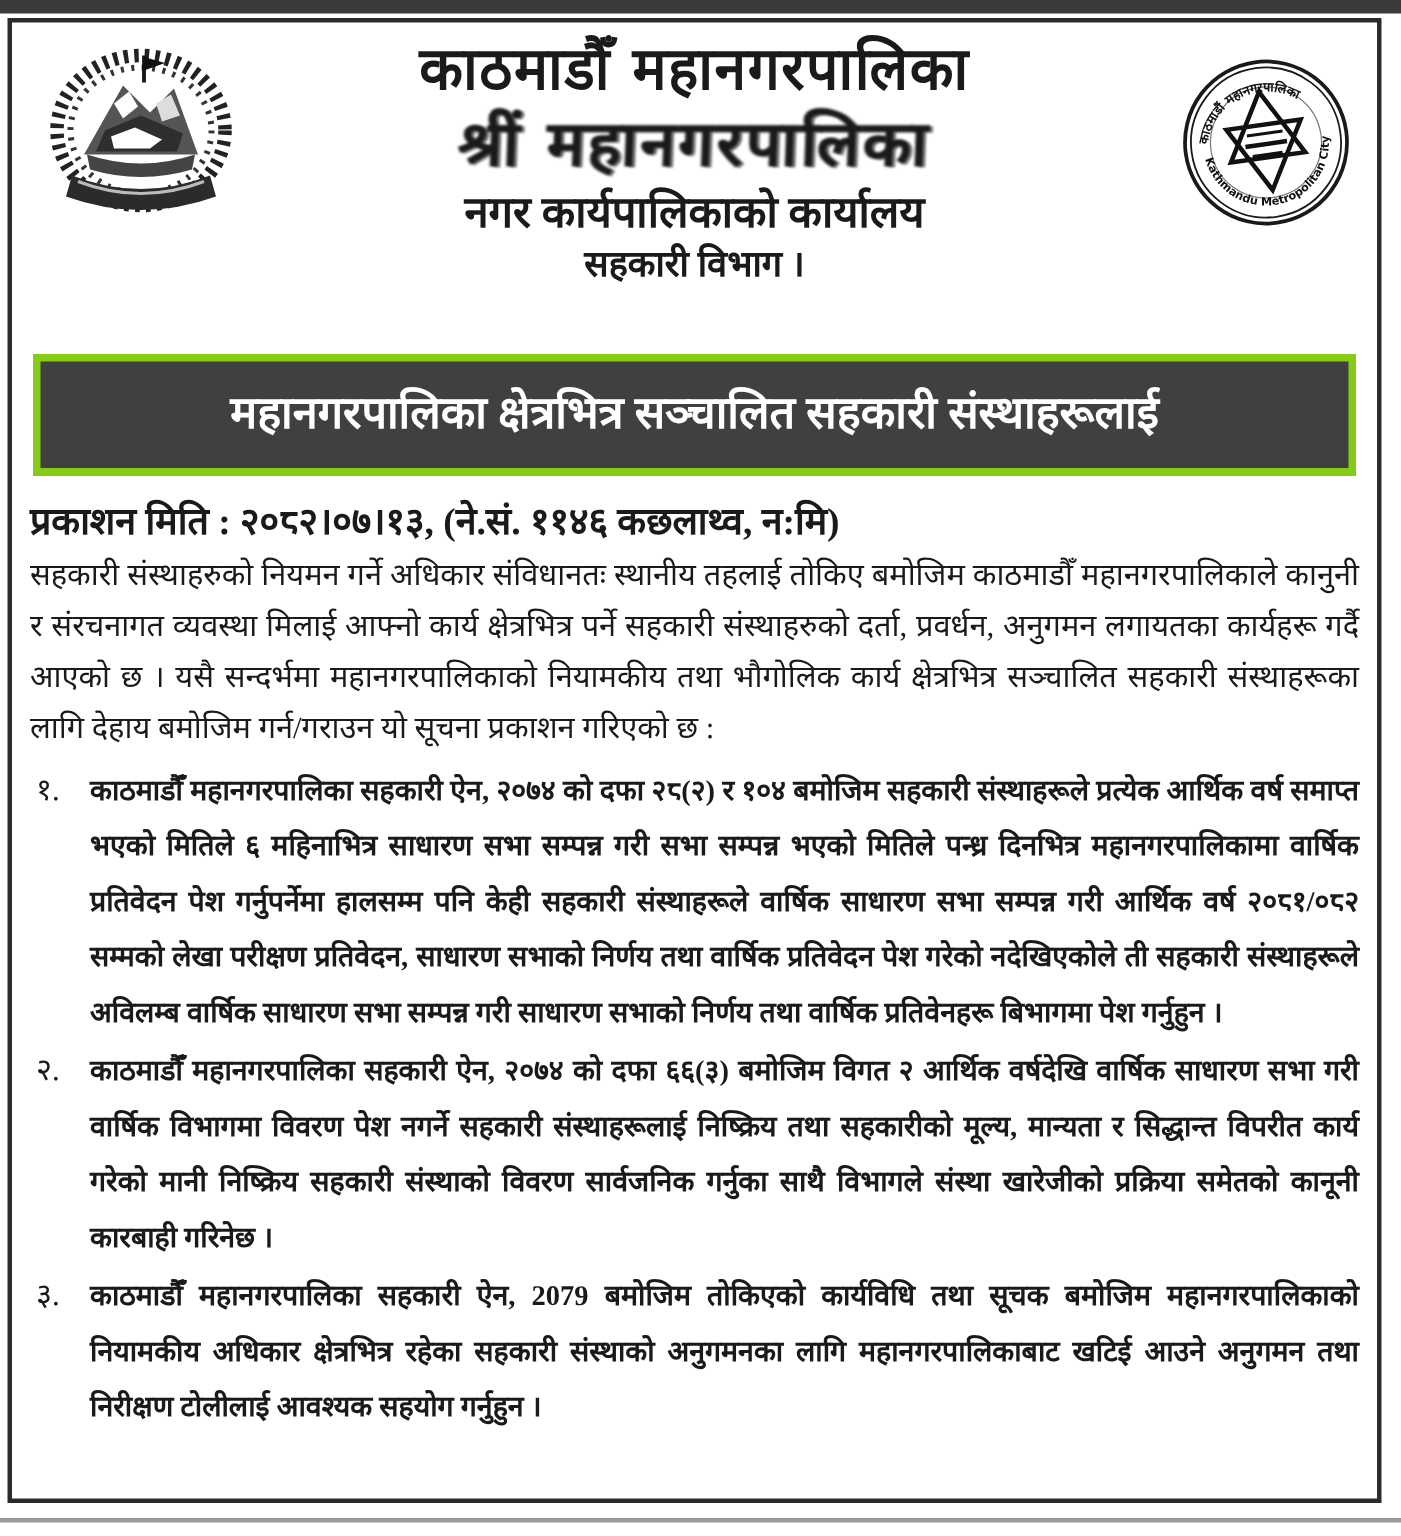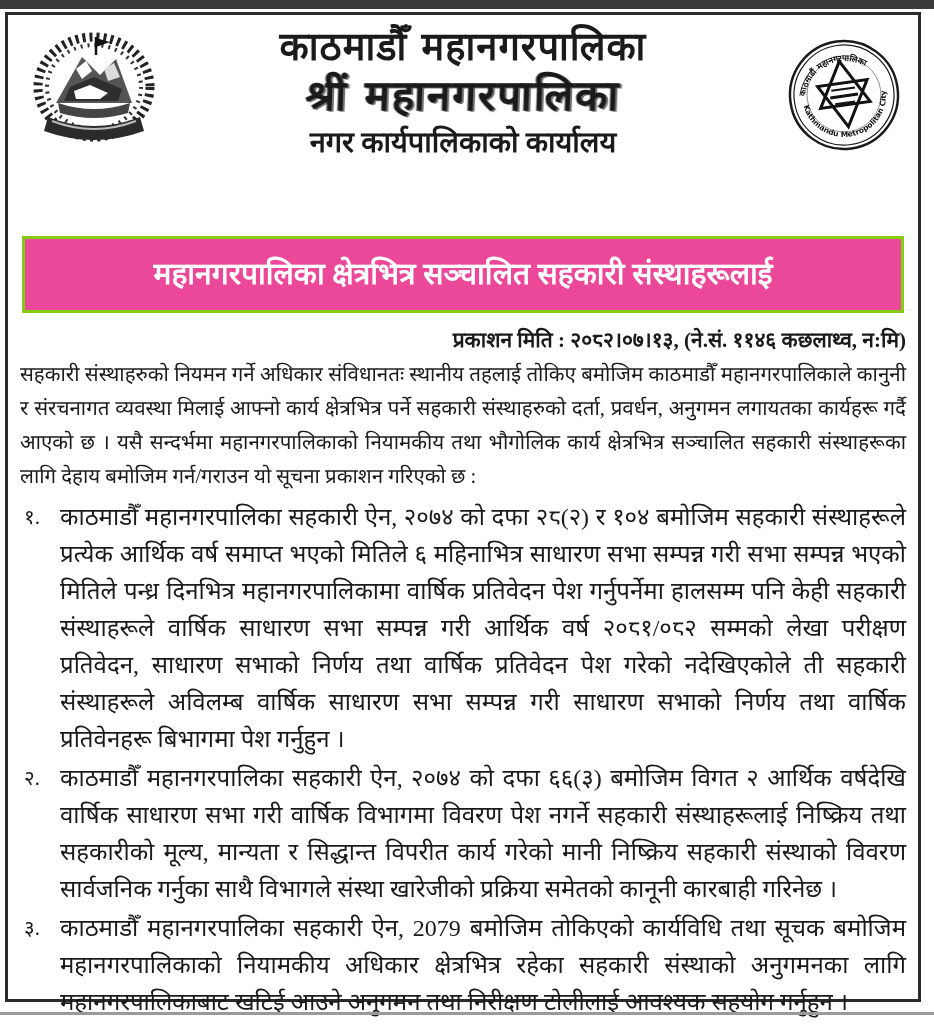--- a/index.html
+++ b/index.html
@@ -57,36 +57,36 @@
     filter: blur(0.6px);
     text-shadow: 2px 1px 0 rgba(0,0,0,0.55), -1px 0 0 rgba(0,0,0,0.35);
     transform: skewX(-2deg);
   }
   .office-line { font-weight: 700; font-size: 29px; line-height: 38px; text-align: center; }
   .address-line { font-weight: 700; font-size: 26px; line-height: 34px; }
   .department-line { font-weight: 700; font-size: 24px; line-height: 32px; }
   
   .notice-banner {
     margin: 8px 2px 0 2px;
-    background: #ec4899;
+    background: #404040;
     color: #ffffff;
     text-align: center;
     padding: 12px 6px 14px 6px;
-    border: 3px solid #84cc16;
+    border: 5px solid #84cc16;
   }
   .notice-banner .line {
     font-weight: 700;
     font-size: 30px;
     line-height: 45px;
   }
   
   .pub-date {
-    text-align: right;
+    text-align: left;
     font-weight: 700;
-    font-size: 21px;
+    font-size: 25px;
     margin-top: 12px;
     margin-bottom: 4px;
   }
   
   .intro {
     font-size: 20.5px;
     line-height: 34px;
     text-align: justify;
     font-weight: 400;
     margin-top: 4px;
@@ -95,24 +95,24 @@
   .item-row { display: flex; margin-top: 2px; }
   .item-num {
     flex: 0 0 40px;
     font-size: 20.5px;
     line-height: 37px;
     padding-left: 4px;
     font-weight: 500;
   }
   .item-text {
     flex: 1;
-    font-size: 24px;
+    font-size: 19px;
     line-height: 37px;
     text-align: justify;
-    font-weight: 400;
+    font-weight: 700;
   }
 </style>
 </head>
 <body>
 
 <div class="scan-top-bar"></div>
 
 <div class="page-frame">
 
   <div class="header">
@@ -158,20 +158,21 @@
         <textPath href="#sealTopArc" startOffset="8%">काठमाडौं महानगरपालिका</textPath>
       </text>
       <text font-size="7.5" font-weight="bold" fill="#111" font-family="DejaVu Sans, sans-serif">
         <textPath href="#sealBottomArc" startOffset="4%">Kathmandu Metropolitan City</textPath>
       </text>
     </svg>
 
     <div class="org-name">काठमाडौँ महानगरपालिका</div>
     <div class="org-name-ghost">श्रीं महानगरपालिका</div>
     <div class="office-line">नगर कार्यपालिकाको कार्यालय</div>
+    <div class="department-line">सहकारी विभाग ।</div>
   </div>
 
   <div class="notice-banner">
     <div class="line">महानगरपालिका क्षेत्रभित्र सञ्चालित सहकारी संस्थाहरूलाई</div>
   </div>
 
   <div class="pub-date">प्रकाशन मिति : २०८२।०७।१३, (ने.सं. ११४६ कछलाथ्व, न:मि)</div>
 
   <div class="intro">सहकारी संस्थाहरुको नियमन गर्ने अधिकार संविधानतः स्थानीय तहलाई तोकिए बमोजिम काठमाडौँ महानगरपालिकाले कानुनी र संरचनागत व्यवस्था मिलाई आफ्नो कार्य क्षेत्रभित्र पर्ने सहकारी संस्थाहरुको दर्ता, प्रवर्धन, अनुगमन लगायतका कार्यहरू गर्दै आएको छ । यसै सन्दर्भमा महानगरपालिकाको नियामकीय तथा भौगोलिक कार्य क्षेत्रभित्र सञ्चालित सहकारी संस्थाहरूका लागि देहाय बमोजिम गर्न/गराउन यो सूचना प्रकाशन गरिएको छ :</div>
 

